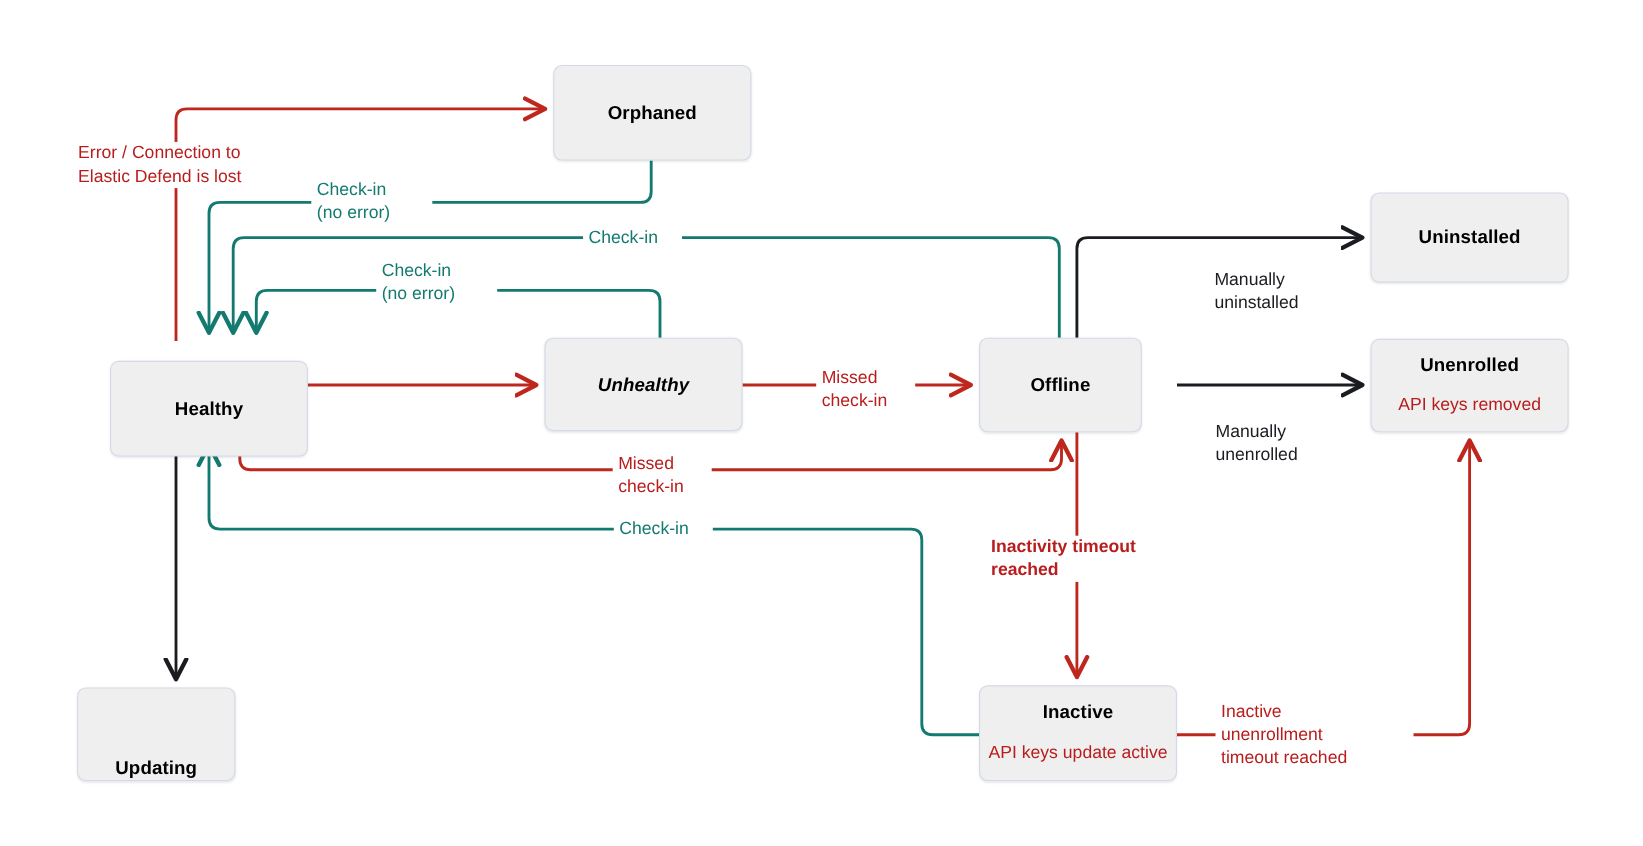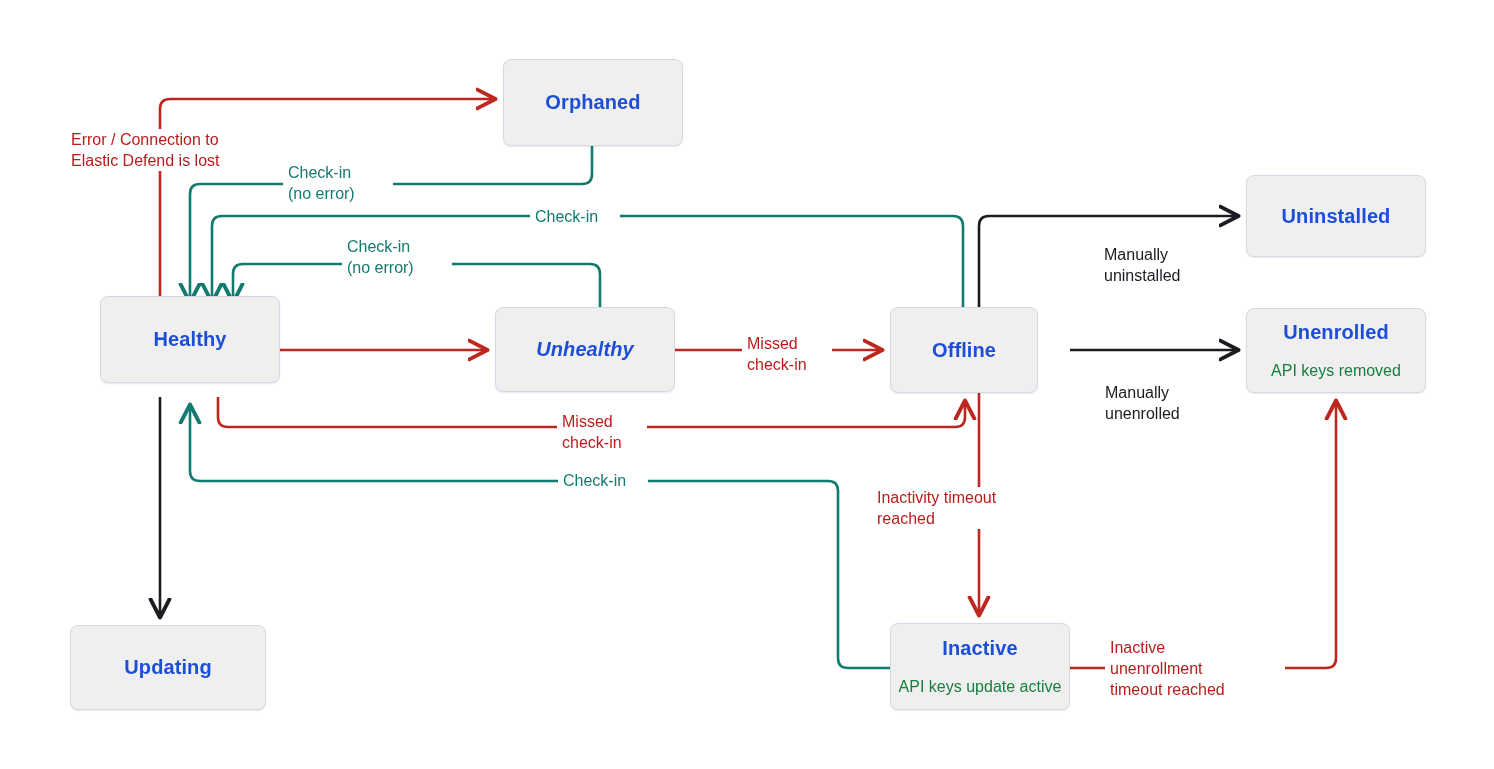--- a/index.html
+++ b/index.html
@@ -31,30 +31,30 @@
     border: 1px solid #D3DAE6;
     border-radius: 8px;
     box-shadow: 0 1px 2px rgba(40,50,70,0.10);
     display: flex;
     flex-direction: column;
     align-items: center;
     justify-content: center;
     text-align: center;
   }
   .node .title {
-    font-size: 20px;
+    font-size: 17px;
     font-weight: bold;
-    color: #1d4ed8;
+    color: #000000;
     line-height: 1.25;
     letter-spacing: 0.1px;
   }
   .node .subtitle {
     font-size: 16px;
     font-weight: normal;
-    color: #15803d;
+    color: #b91c1c;
     line-height: 1.3;
     margin-top: 16px;
   }
   .lbl {
     position: absolute;
     font-size: 16px;
     line-height: 21px;
     text-align: left;
     white-space: pre-line;
     background: #ffffff;
@@ -112,42 +112,42 @@
 
       <path stroke="#BD271E" marker-end="url(#ar-red)" d="M1070,668 L1326,668 Q1336,668 1336,658 L1336,401"></path>
 
     </g>
   </svg>
 
   <div class="node" style="left:503px; top:59px; width:180px; height:87px;">
     <div class="title">Orphaned</div>
   </div>
 
-  <div class="node" style="left:100px; top:296px; width:180px; height:87px;text-align:center;">
+  <div class="node" style="left:100px; top:328px; width:180px; height:87px;text-align:center;">
     <div class="title">Healthy</div>
   </div>
 
   <div class="node" style="left:495px; top:307px; width:180px; height:85px;font-style:italic;">
     <div class="title">Unhealthy</div>
   </div>
 
   <div class="node" style="left:890px; top:307px; width:148px; height:86px;">
     <div class="title">Offline</div>
   </div>
 
   <div class="node" style="left:1246px; top:175px; width:180px; height:82px;">
     <div class="title">Uninstalled</div>
   </div>
 
   <div class="node" style="left:1246px; top:308px; width:180px; height:85px;">
     <div class="title">Unenrolled</div>
     <div class="subtitle">API keys removed</div>
   </div>
 
-  <div class="node" style="left:70px; top:625px; width:196px; height:85px;">
+  <div class="node" style="left:70px; top:625px; width:144px; height:85px;justify-content:flex-end;">
     <div class="title">Updating</div>
   </div>
 
   <div class="node" style="left:890px; top:623px; width:180px; height:87px;">
     <div class="title">Inactive</div>
     <div class="subtitle">API keys update active</div>
   </div>
 
   <div class="lbl red left" style="left:66px; top:129px; width:200px;">Error / Connection to
 Elastic Defend is lost</div>
@@ -169,20 +169,20 @@
 
   <div class="lbl dark" style="left:1100px; top:334px; width:105px;">Manually
 unenrolled</div>
 
   <div class="lbl red" style="left:557px; top:411px; width:90px;">Missed
 check-in</div>
 
   <div class="lbl teal" style="left:558px; top:470px; width:90px;">Check-in</div>
 
 
-  <div class="lbl red" style="left:872px; top:487px; width:170px;">Inactivity timeout
+  <div class="lbl red" style="left:896px; top:487px; width:170px;font-weight:bold;">Inactivity timeout
 reached</div>
 
   <div class="lbl red" style="left:1105px; top:637px; width:180px;">Inactive
 unenrollment
 timeout reached</div>
 
 </div>
 
 </body></html>

